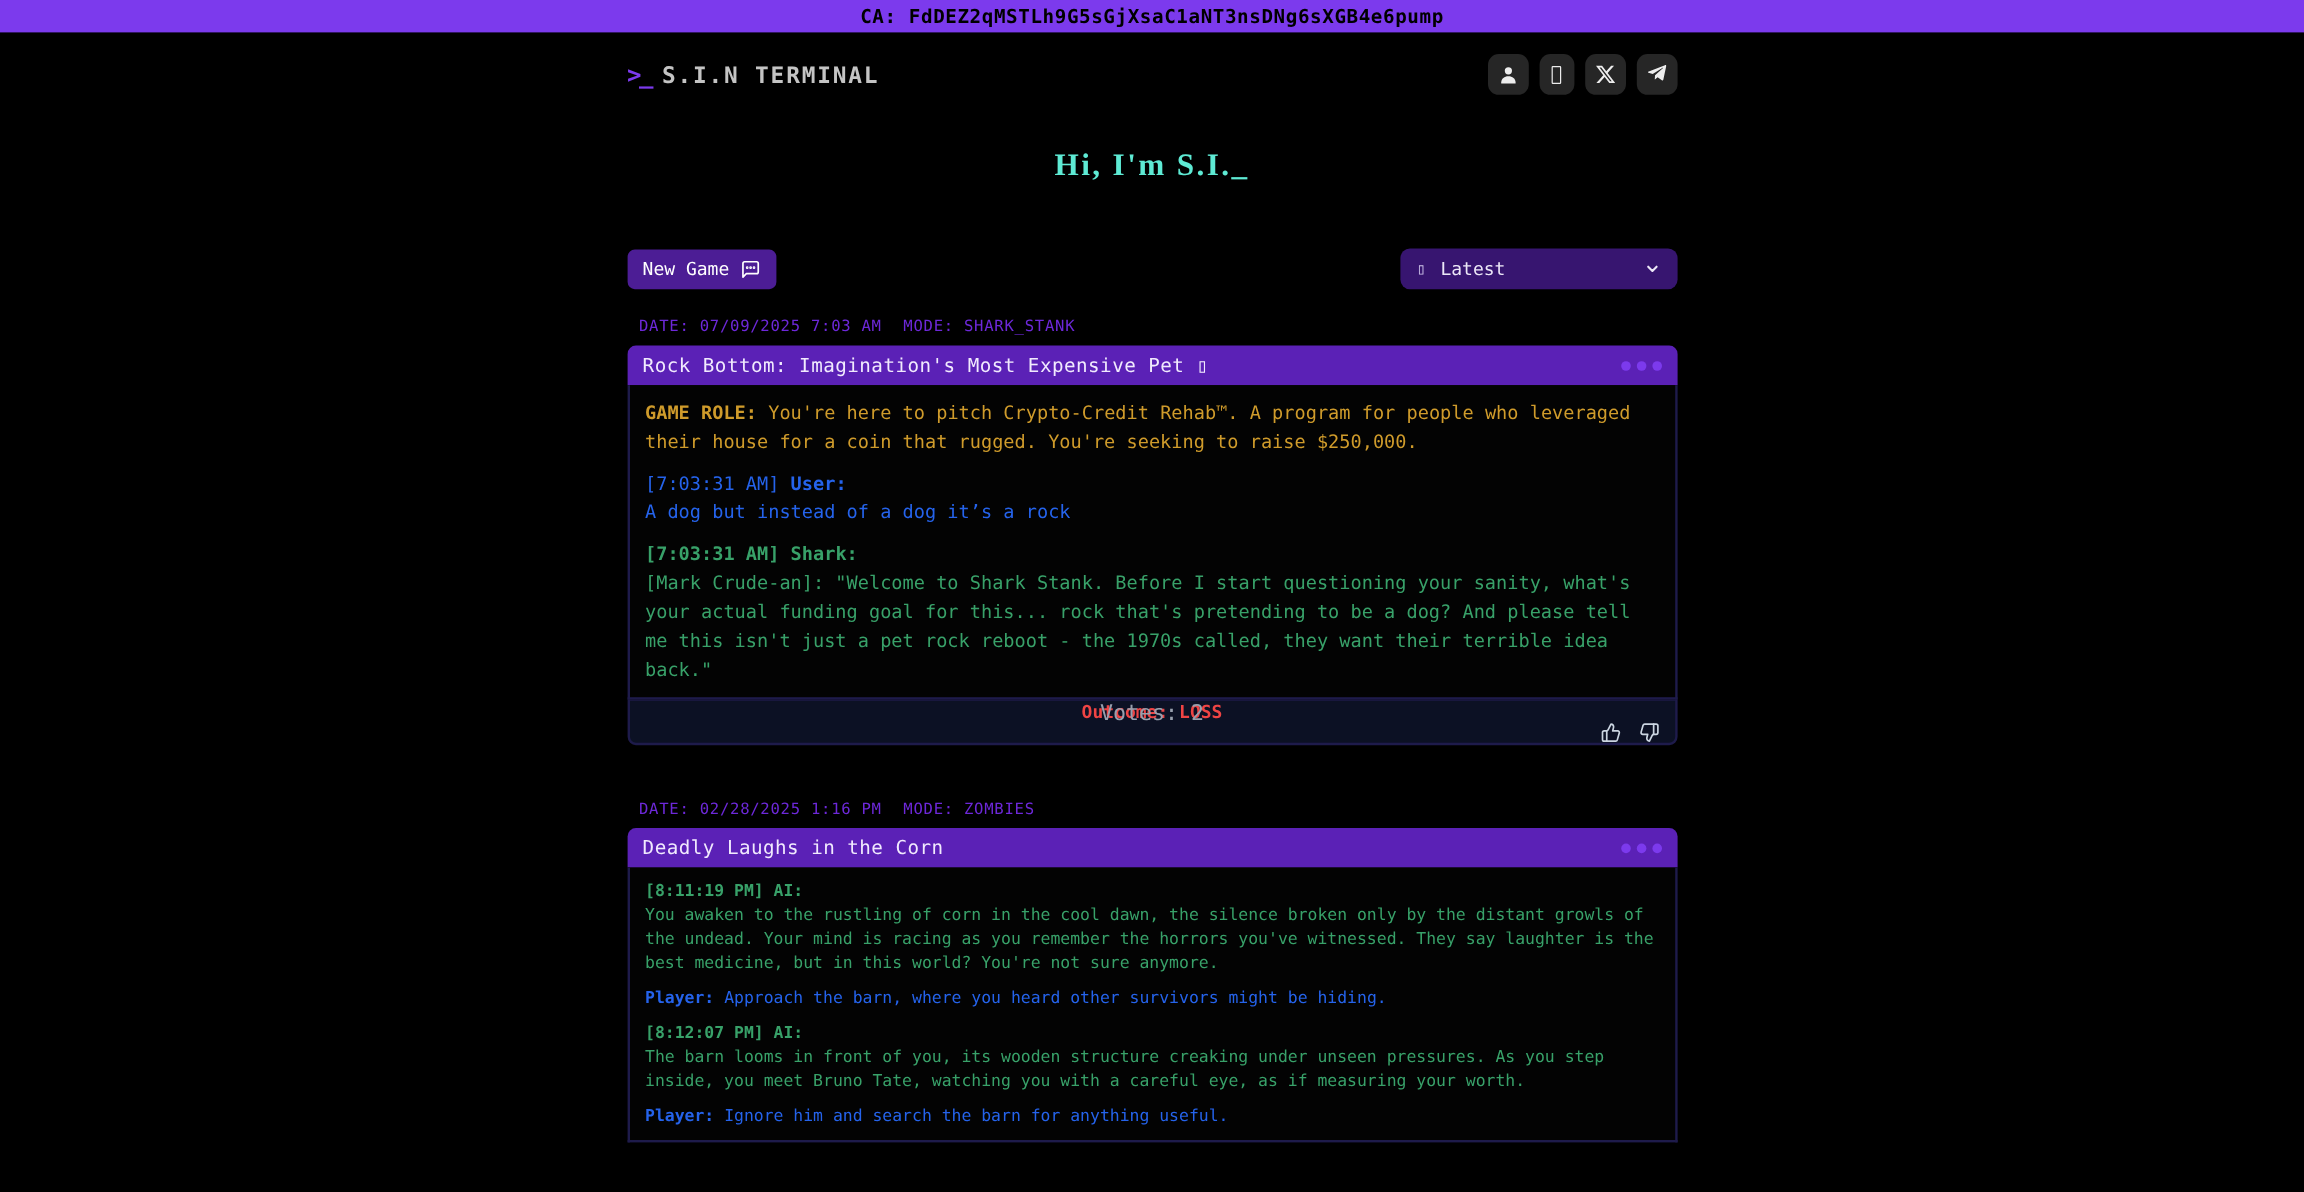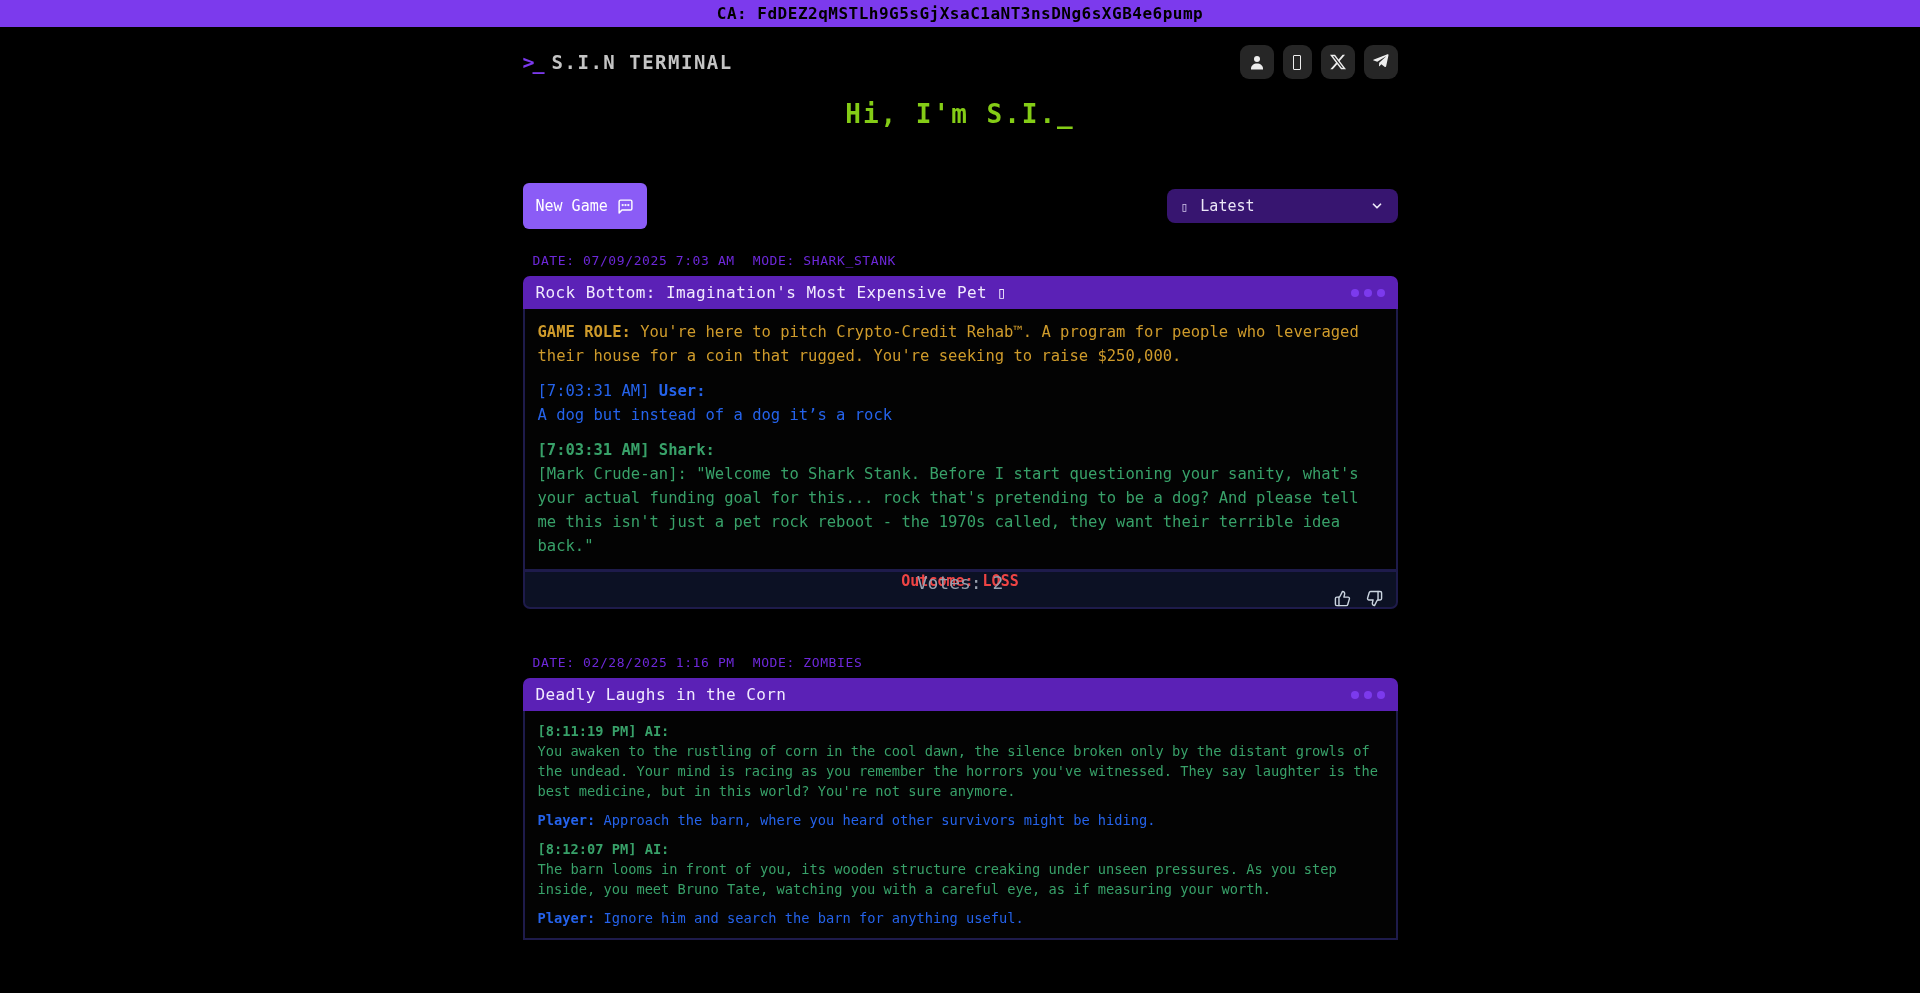--- a/index.html
+++ b/index.html
@@ -24,29 +24,29 @@
   .logo .logo-text { font-size: 19px; font-weight: bold; color: #c4c4c4; letter-spacing: 1.5px; }
   .header-icons { display: flex; gap: 9px; }
   .icon-btn {
     width: 34px; height: 34px; background: #262626; border: none; border-radius: 9px;
     display: flex; align-items: center; justify-content: center;
     color: #ededed; cursor: pointer; padding: 0;
   }
   .icon-btn.narrow { width: 29px; }
   .tofu { display: inline-block; width: 8px; height: 15px; border: 1.5px solid currentColor; border-radius: 1px; }
   
-  .hero { margin-top: 20px; text-align: center; font-size: 26px; font-weight: bold; letter-spacing: 2px; color: #84cc16; }
+  .hero { margin-top: 44px; text-align: center; font-size: 26px; font-weight: bold; letter-spacing: 2px; color: #5eead4; font-family: Liberation Serif, serif; }
   .hero .cursor { animation: blink 1.1s steps(1) infinite; }
   @keyframes blink { 50% { opacity: 0; } }
   
   .controls { margin-top: 54px; display: flex; justify-content: space-between; align-items: center; }
   .new-game {
     display: flex; align-items: center; gap: 9px;
-    background: #8b5cf6; color: #fff; font-family: inherit; font-size: 15px;
-    height: 46px; padding: 0 13px; border: none; border-radius: 6px; cursor: pointer;
+    background: #4c1d95; color: #fff; font-family: inherit; font-size: 15px;
+    height: 33px; padding: 0 13px; border: none; border-radius: 6px; cursor: pointer;
   }
   .sort {
     position: relative; width: 231px; height: 34px; background: #371570; border-radius: 8px;
     display: flex; align-items: center; gap: 12px; padding: 0 14px;
     font-size: 15px; color: #ece7f7; cursor: pointer;
   }
   .sort .sort-glyph { font-size: 13px; color: #cfc4ea; }
   .sort .chev { margin-left: auto; display: flex; }
   
   .card-block { margin-top: 24px; }

